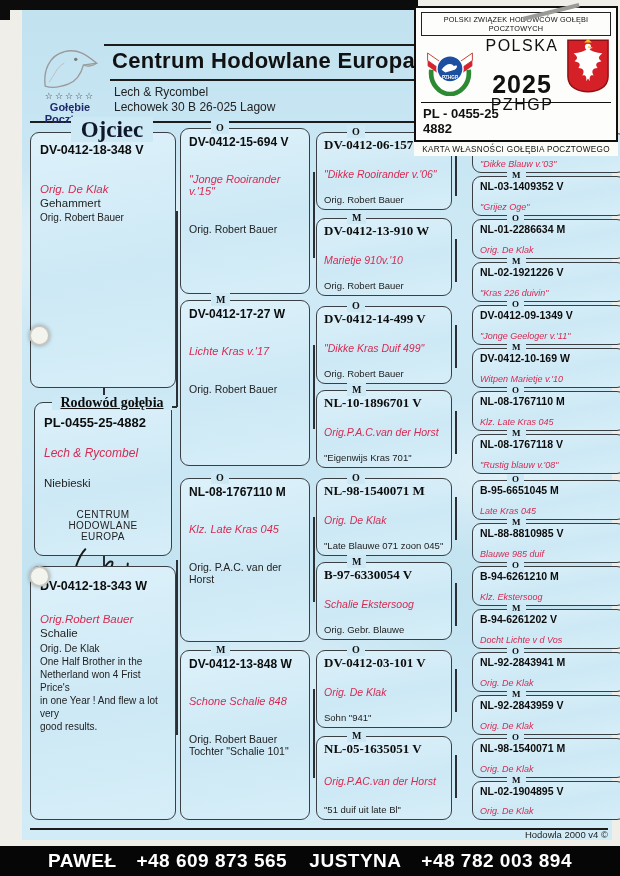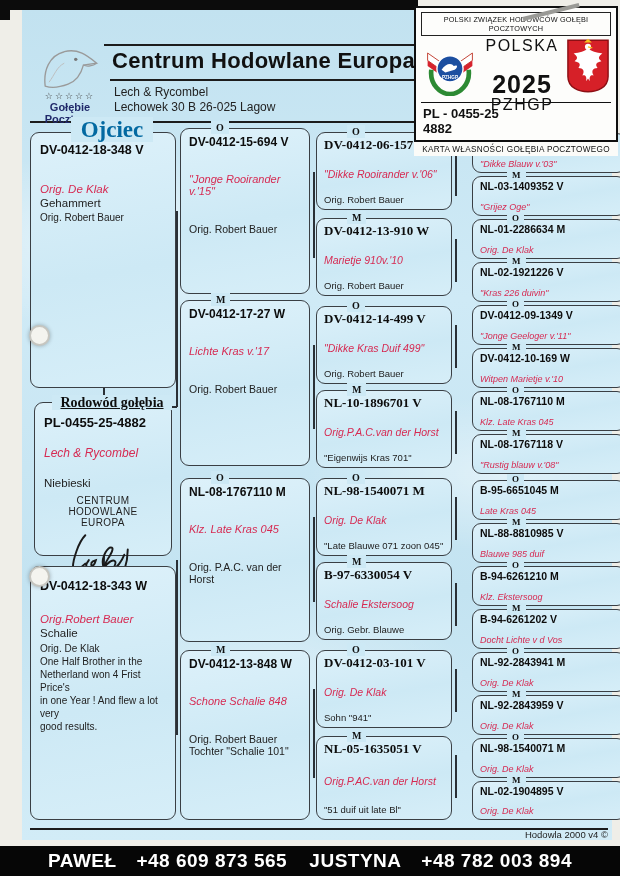--- a/index.html
+++ b/index.html
@@ -43,30 +43,30 @@
   .tag{position:absolute;top:-8px;left:30px;background:#cde9f5;padding:0 5px;line-height:1.3;
        font-family:"Liberation Serif",serif;font-weight:bold;font-size:10px;color:#111;}
   .t4{top:-7px;left:34px;font-size:9px;}
   .g4{height:40px;padding:3px 7px;display:flex;flex-direction:column;justify-content:space-between;}
   .r4{font-size:10.5px;} .s4{font-size:9px;}
   .g3{height:78px;padding:4px 7px;display:flex;flex-direction:column;justify-content:space-between;}
   .r3{font-size:13px;font-family:Liberation Serif, serif;} .s3{font-size:10.5px;} .o3{font-size:9.5px;}
   .g2{height:166px;padding:6px 8px;}
   .r2{font-size:12px;} .s2{font-size:11px;margin-top:24px;} .o2{font-size:10.5px;margin-top:26px;white-space:pre-line;}
   .seclbl{position:absolute;top:-16px;width:100%;text-align:center;}
-  .seclbl span{background:#cde9f5;padding:0 10px;font-family:"Liberation Serif",serif;font-weight:bold;font-size:23px;color:#0369a1;}
+  .seclbl span{background:#cde9f5;padding:0 10px;font-family:"Liberation Serif",serif;font-weight:bold;font-size:23px;color:#0f172a;}
   .sublbl{position:absolute;top:-10px;width:100%;text-align:center;text-decoration:underline;}
   .sublbl span{background:#cde9f5;padding:0 8px;font-family:"Liberation Serif",serif;font-weight:bold;font-size:14px;color:#0d0d0d;}
   .bigpad{padding:10px 9px 6px;}
   .fring{font-size:12.5px;}
   .fred{font-size:11.5px;margin-top:26px;}
   .fname{font-size:11.5px;margin-top:2px;}
   .forig{font-size:10px;margin-top:3px;}
   .note{font-size:10px;margin-top:3px;white-space:pre-line;line-height:1.3;}
-  .loft{font-size:10px;text-align:center;white-space:pre-line;margin-top:6px;letter-spacing:.4px;}
+  .loft{font-size:10px;text-align:center;white-space:pre-line;margin-top:20px;letter-spacing:.4px;}
   .sig{display:block;margin:2px auto 0;}
   .vline{position:absolute;width:1.6px;background:#2a3036;z-index:1;}
   .hline{position:absolute;height:1.6px;background:#2a3036;z-index:1;}
   .hole{position:absolute;width:17px;height:17px;border-radius:50%;background:#f4f4ef;
         border:2px solid #c6c6c0;box-shadow:0 0 4px rgba(0,0,0,.3);z-index:7;}
   .software{position:absolute;right:12px;top:829px;font-size:9.5px;color:#222;z-index:2;}
   .contactbar{position:absolute;left:0;top:846px;width:620px;height:30px;background:#060606;z-index:8;
         display:flex;align-items:center;justify-content:space-between;padding:0 48px;box-sizing:border-box;
         color:#fff;font-weight:bold;font-size:19px;letter-spacing:.5px;}
   .cgroup span{margin-right:14px;} .cgroup span:last-child{margin-right:0;}

